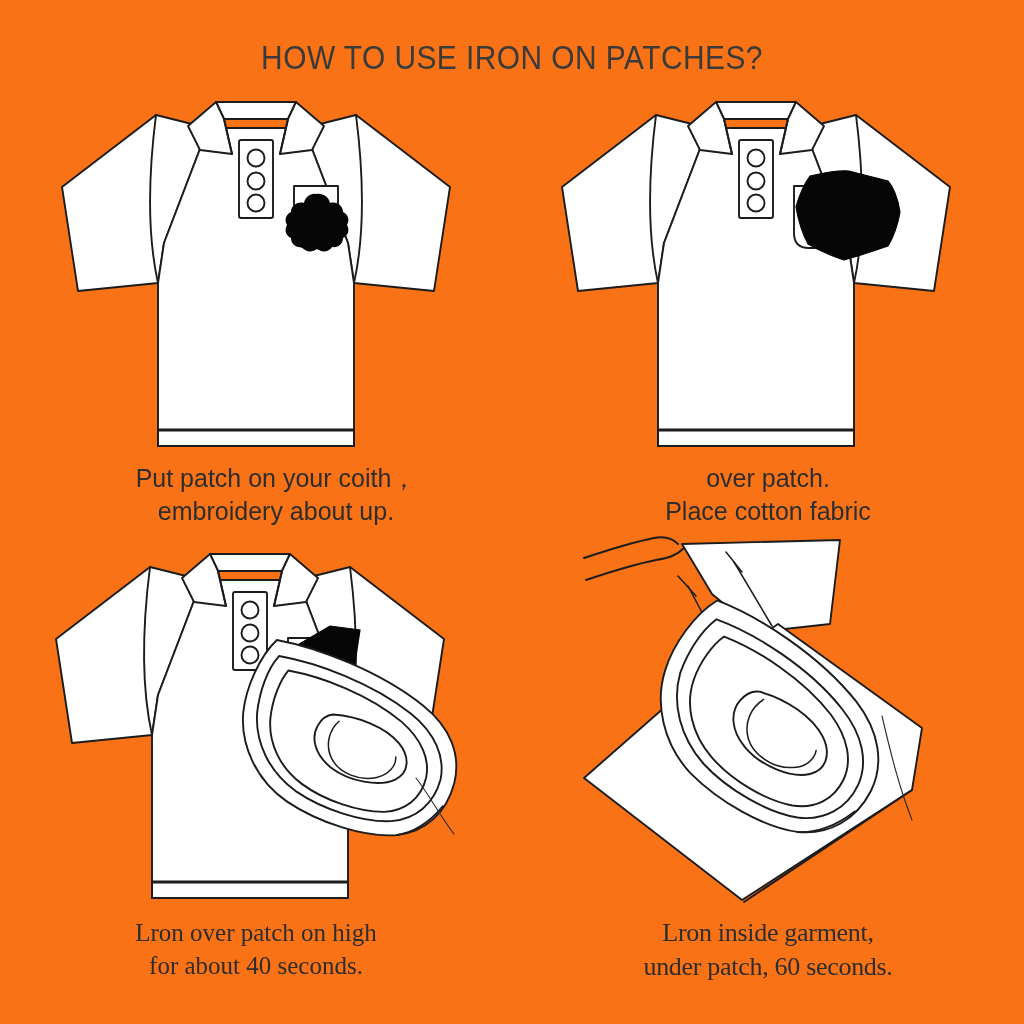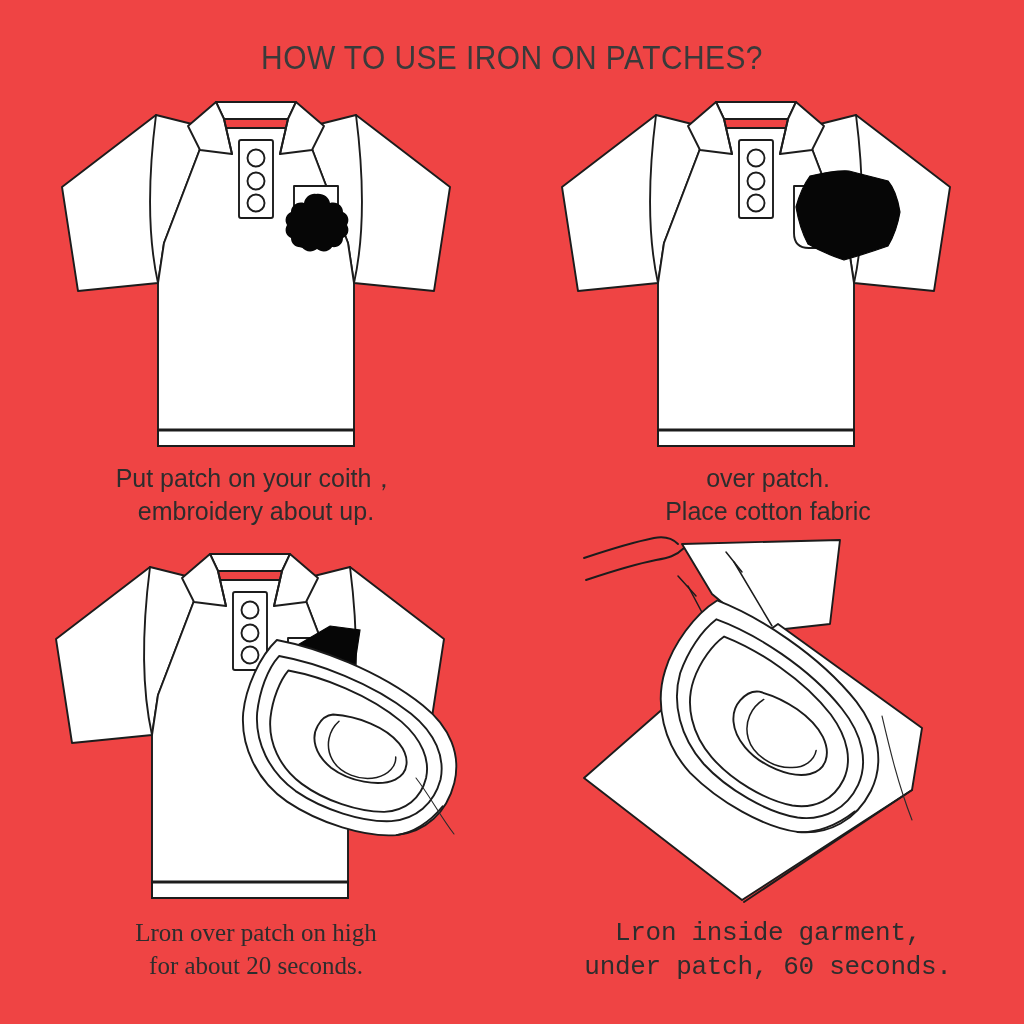--- a/index.html
+++ b/index.html
@@ -12,21 +12,21 @@
     height: 1024px;
     font-family: "Liberation Sans", sans-serif;
     color: #2b2b2b;
     overflow: hidden;
     position: relative;
   }
   #page {
     position: relative;
     width: 1024px;
     height: 1024px;
-    background: #ef4444;
+    background: #f97316;
   }
 
   
   .title {
     position: absolute;
     top: 38px;
     left: 0;
     width: 1024px;
     text-align: center;
     font-family: "Liberation Sans", sans-serif;
@@ -60,20 +60,21 @@
     white-space: nowrap;
   }
 
   
   #panel-1 { left: 0px;   top: 88px;  width: 512px; height: 440px; }
   #panel-1 .panel-art { left: 36px; top: 0px; }
   #panel-1 .caption {
     top: 374px; left: 0;
     font-size: 25px;
     font-family: "Liberation Sans", sans-serif;
+    padding-left: 20px;
   }
   
   #panel-2 { left: 512px; top: 88px;  width: 512px; height: 440px; }
   #panel-2 .panel-art { left: 24px; top: 0px; }
   #panel-2 .caption {
     top: 374px; left: 0;
     font-size: 25px;
     font-family: "Liberation Sans", sans-serif;
   }
   
@@ -83,21 +84,21 @@
     top: 382px; left: 0;
     font-size: 25px;
     font-family: Liberation Serif, serif;
   }
   
   #panel-4 { left: 512px; top: 534px; width: 512px; height: 470px; }
   #panel-4 .panel-art { left: 70px; top: -6px; }
   #panel-4 .caption {
     top: 382px; left: 0;
     font-size: 26px;
-    font-family: Liberation Mono, monospace;
+    font-family: Liberation Serif, serif;
     letter-spacing: -0.3px;
   }
 
   svg { display: block; overflow: visible; }
   .ln  { fill: none; stroke: #1c1c1c; stroke-width: 1.9; stroke-linejoin: round; stroke-linecap: round; }
   .ln-thin { fill: none; stroke: #1c1c1c; stroke-width: 1.5; stroke-linejoin: round; stroke-linecap: round; }
   .ln-hair { fill: none; stroke: #2a2a2a; stroke-width: 1.1; stroke-linecap: round; }
   .ln-hem { fill: none; stroke: #1c1c1c; stroke-width: 3.0; }
   .fill-w { fill: #ffffff; stroke: #1c1c1c; stroke-width: 1.9; stroke-linejoin: round; }
   .fill-k { fill: #060606; stroke: none; }
@@ -273,21 +274,21 @@
                    C 166,89 170,78 166,70"></path>
 
           <path class="ln" d="M 196,142 C 210,134 222,118 228,98"></path>
         </g>
 
         <path class="ln-hair" d="M 386,244 C 400,262 410,282 424,300"></path>
       </svg>
     </div>
     <div class="caption">
       <span class="line">Lron over patch on high</span>
-      <span class="line">for about 20 seconds.</span>
+      <span class="line">for about 40 seconds.</span>
     </div>
   </div>
 
   <div class="panel" id="panel-4">
     <div class="panel-art">
       <svg width="400" height="380" viewBox="0 0 400 380">
 
         <path class="ln" d="M 2,30 C 26,22 52,14 72,10 C 82,8 90,10 96,16"></path>
         <path class="ln" d="M 4,52 C 28,44 54,36 74,32 C 86,30 94,28 102,20"></path>
 

